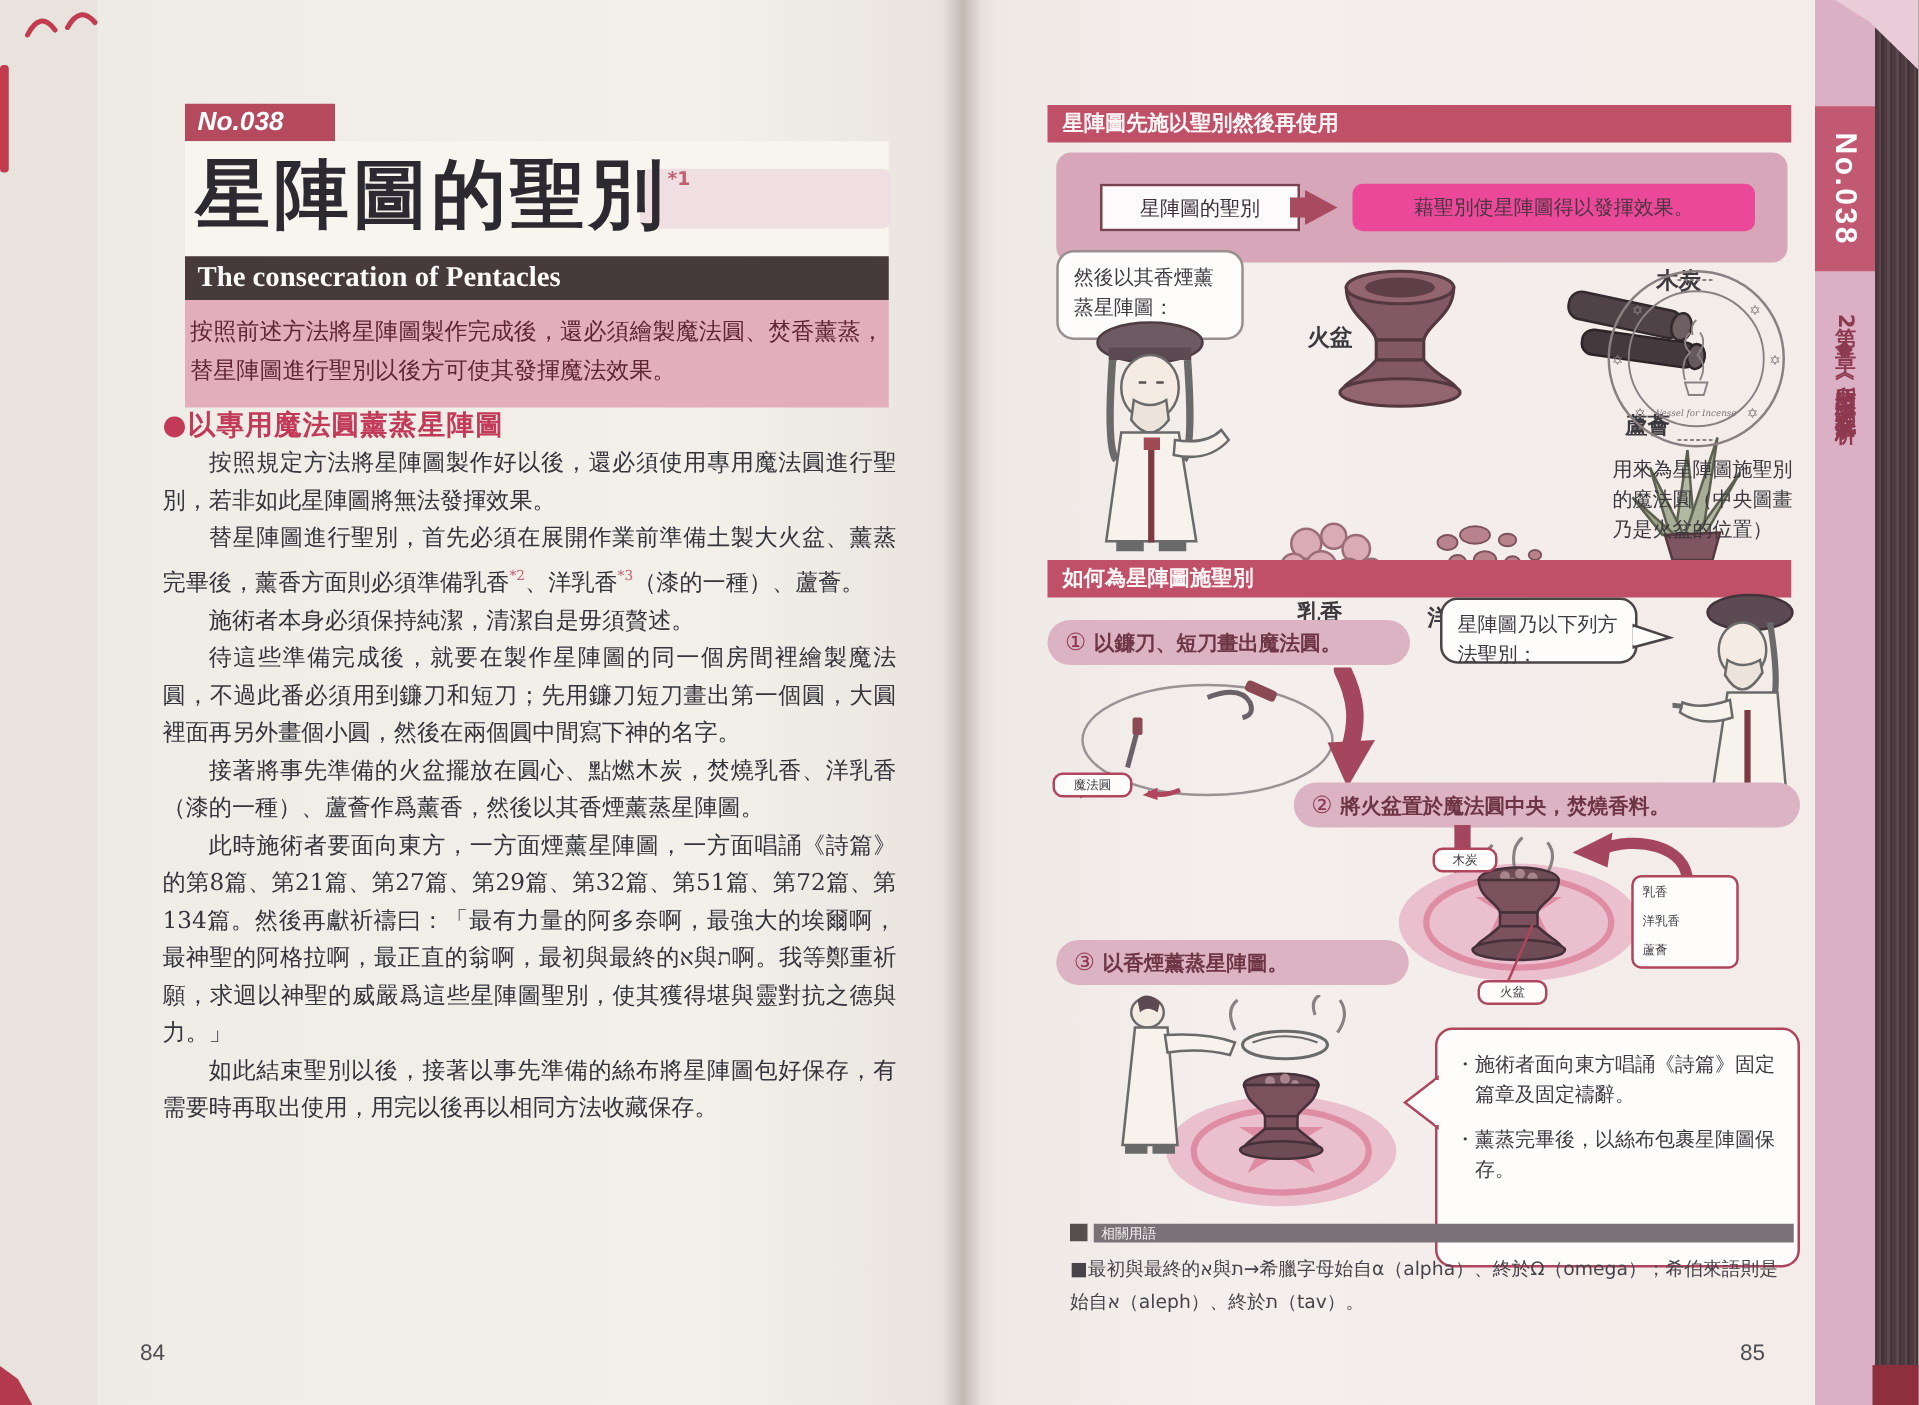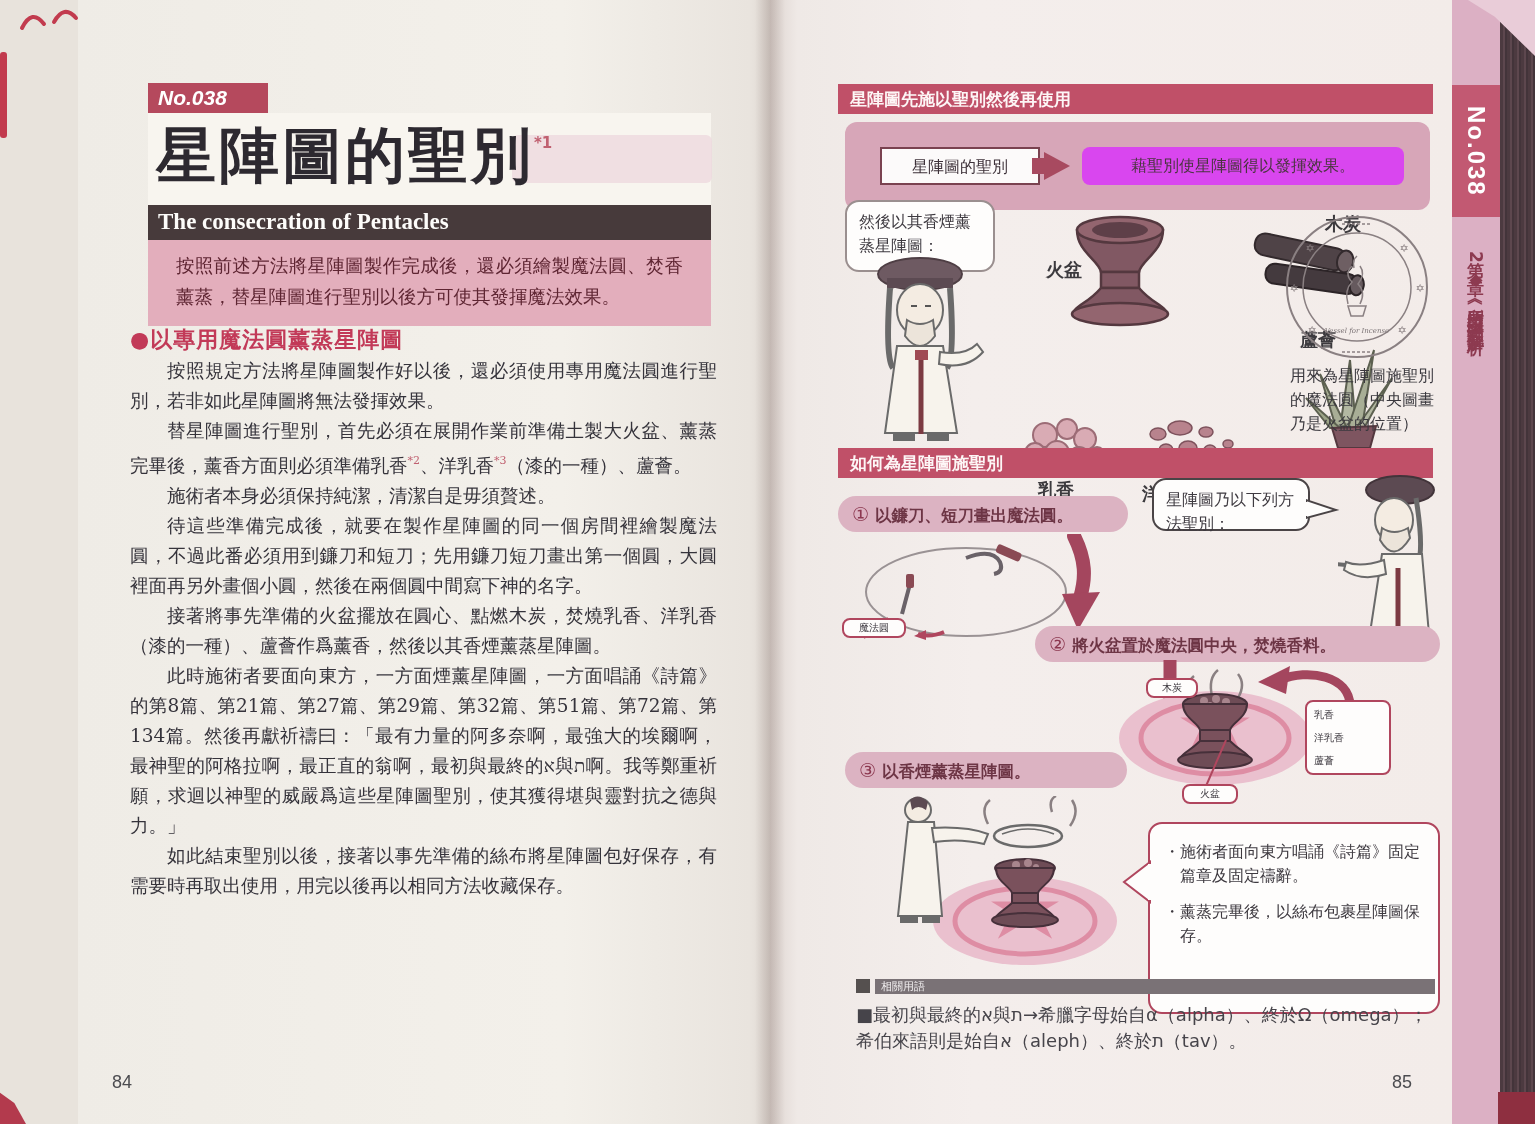--- a/index.html
+++ b/index.html
@@ -29,21 +29,21 @@
     font-size:21px;line-height:30px;padding-left:10px;box-sizing:border-box;}
   .title-band{left:148px;top:113px;width:563px;height:92px;background:#f8f5ef;}
   .ghost-box{left:512px;top:135px;width:200px;height:48px;background:#edd9de;border-radius:6px;opacity:.8;}
   .main-title{left:156px;top:116px;font-family:"DejaVu Sans",sans-serif;font-weight:bold;
     font-size:60px;letter-spacing:3px;color:#2d2930;}
   .title-sup{font-size:15px;color:#c06070;font-weight:bold;vertical-align:28px;letter-spacing:0;}
   .en-bar{left:148px;top:205px;width:563px;height:35px;background:#473a3b;color:#fdfcfa;
     font-family:"Liberation Serif",serif;font-weight:bold;font-size:23px;line-height:34px;
     padding-left:10px;box-sizing:border-box;}
   .intro-box{left:148px;top:240px;width:563px;height:86px;background:#e3aebc;color:#5e2532;
-    font-size:18.5px;line-height:31px;padding:10px 28px;box-sizing:border-box;text-align:justify;}
+    font-size:18.5px;line-height:31px;padding:10px 4px;box-sizing:border-box;text-align:justify;}
   .section-head{left:130px;top:325px;font-family:"DejaVu Sans",sans-serif;font-weight:bold;
     font-size:22px;color:#c23a58;letter-spacing:1px;}
   .bodytext{left:130px;top:356px;width:587px;font-size:18.5px;line-height:30px;color:#35333b;}
   .bodytext p{margin:0;text-indent:2em;text-align:justify;}
   .bodytext .sup{font-size:11px;color:#c06070;vertical-align:8px;}
   .prayer{}
   .pagenum{font-family:"Liberation Sans",sans-serif;font-size:18px;color:#4c4c50;}
 
   
   .hbar{height:30px;background:#c05068;color:#fdf6f6;font-family:"DejaVu Sans",sans-serif;
@@ -51,38 +51,38 @@
   .banner{background:#dcb3c2;border-radius:18px;color:#6d3545;font-family:"DejaVu Sans",sans-serif;
     font-size:16.5px;font-weight:bold;line-height:36px;height:36px;padding-left:14px;box-sizing:border-box;}
   .banner .stepnum{color:#8c3850;font-weight:normal;font-size:19px;margin-right:6px;}
   .flowpanel{left:845px;top:122px;width:585px;height:88px;background:#d7a6b8;border-radius:12px;}
   .flowboxA{left:880px;top:147px;width:160px;height:38px;background:#fcfafa;border:2px solid #7a4250;
     text-align:center;font-size:16px;line-height:36px;color:#3c3038;box-sizing:border-box;
     font-family:"DejaVu Sans",sans-serif;}
   .flowarrow{left:1044px;top:152px;width:0;height:0;border-left:26px solid #a84a60;
     border-top:14px solid transparent;border-bottom:14px solid transparent;}
   .flowarrow-stem{left:1032px;top:158px;width:16px;height:16px;background:#a84a60;}
-  .flowboxB{left:1082px;top:147px;width:322px;height:38px;background:#d946ef;border-radius:8px;
+  .flowboxB{left:1082px;top:147px;width:322px;height:38px;background:#ec4899;border-radius:8px;
     font-size:16px;line-height:38px;color:#4a3540;text-align:center;box-sizing:border-box;
     font-family:"DejaVu Sans",sans-serif;}
   .bubble{background:#fefdfc;border:2px solid #9a8f8f;border-radius:14px;color:#3e3a40;
     font-family:"DejaVu Sans",sans-serif;font-size:16px;line-height:24px;padding:8px 12px;box-sizing:border-box;}
   .bubble.dark{border-color:#4a4446;}
   .bubble.red{border-color:#b0465e;}
   .labelbox{background:#fefdfc;border:2px solid #b0465e;border-radius:8px;color:#3e3a40;
     font-family:"DejaVu Sans",sans-serif;font-size:10px;text-align:center;padding:1px 7px;box-sizing:border-box;}
   .itemlabel{font-family:"DejaVu Sans",sans-serif;font-size:18px;color:#3c3a3e;font-weight:bold;}
   .caption{font-family:"DejaVu Sans",sans-serif;font-size:16px;line-height:24px;color:#3a383e;}
   .notes{font-family:"DejaVu Sans",sans-serif;font-size:16px;line-height:24px;color:#3e3a40;}
   .notes .n{margin:0 0 12px 0;text-indent:-1em;padding-left:1em;}
   .footbar{left:875px;top:979px;width:560px;height:15px;background:#7a7276;color:#f2eff0;
     font-family:"DejaVu Sans",sans-serif;font-size:11px;line-height:15px;padding-left:6px;box-sizing:border-box;}
   .footsq{left:856px;top:979px;width:14px;height:14px;background:#55504f;}
   .footnote{left:856px;top:1002px;width:580px;font-family:"DejaVu Sans",sans-serif;
-    font-size:18px;line-height:26px;color:#46444a;}
+    font-size:15px;line-height:26px;color:#46444a;}
   .sidebadge{left:1452px;top:85px;width:48px;height:132px;background:#c25972;color:#fff;
     writing-mode:vertical-rl;font-family:"Liberation Sans",sans-serif;font-weight:bold;
     font-size:24px;letter-spacing:2px;text-align:center;line-height:48px;}
   .sidechapter{left:1452px;top:248px;width:48px;height:700px;writing-mode:vertical-rl;
     font-family:"DejaVu Sans",sans-serif;font-size:17px;color:#8d3a50;letter-spacing:3px;
     text-align:left;line-height:48px;font-weight:bold;}
 </style>
 </head>
 <body>
 

